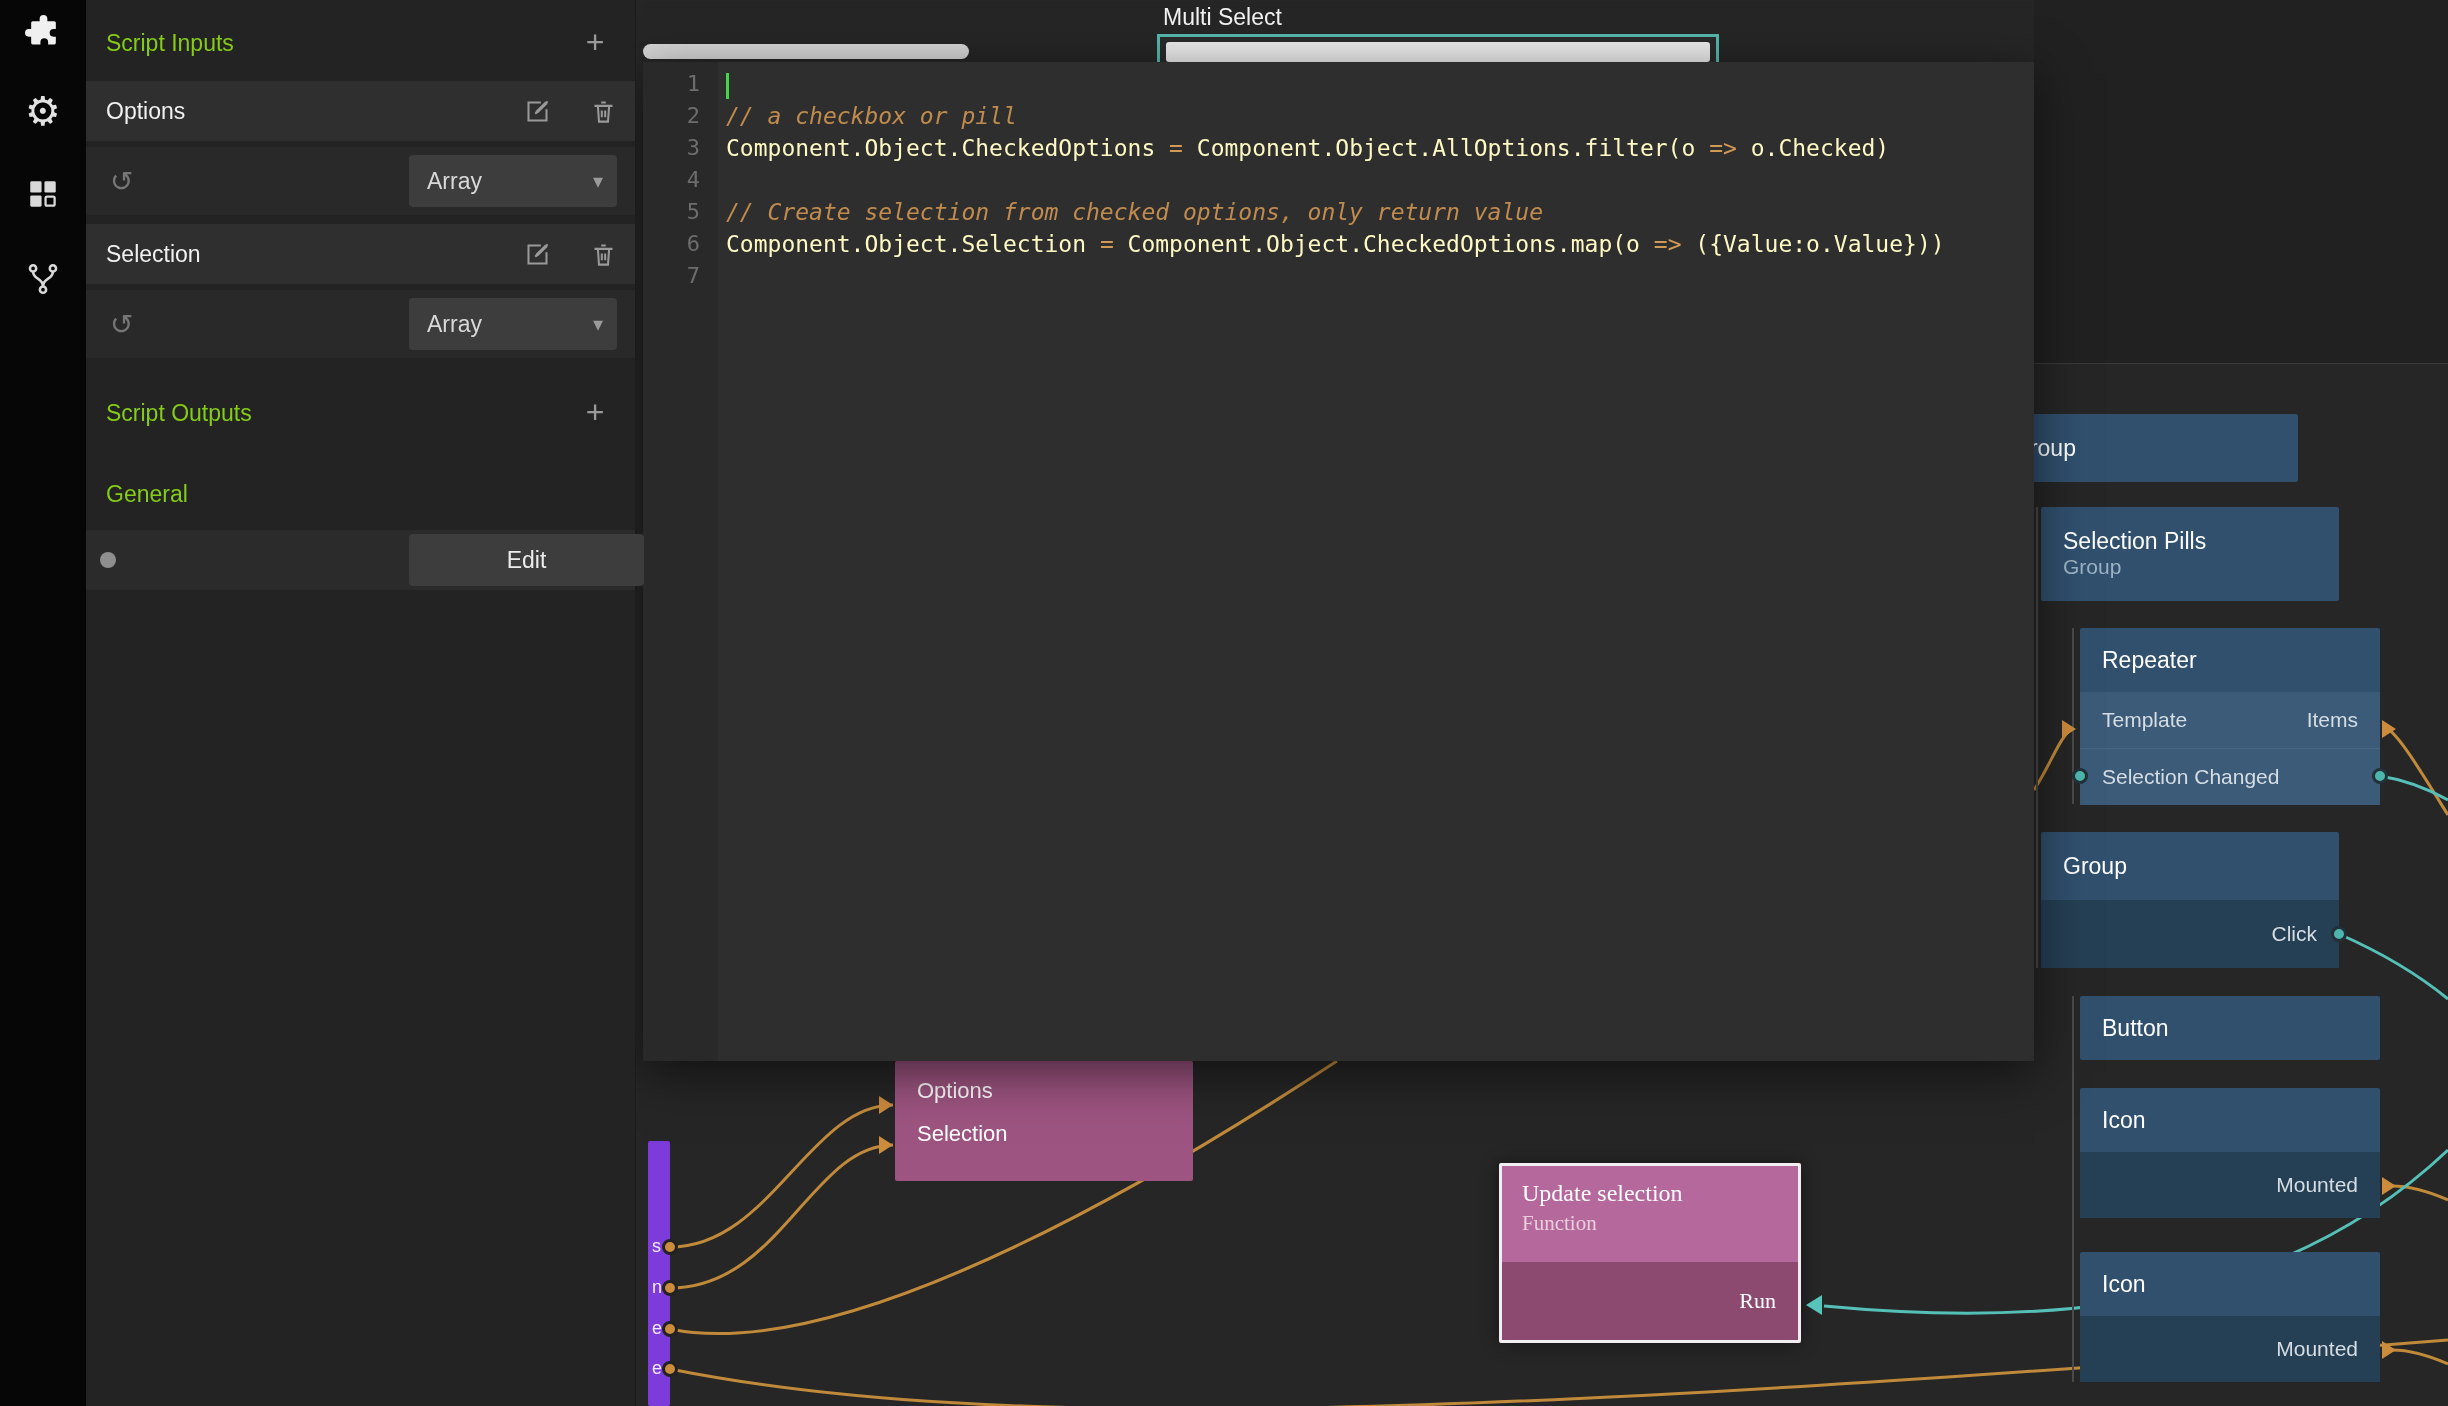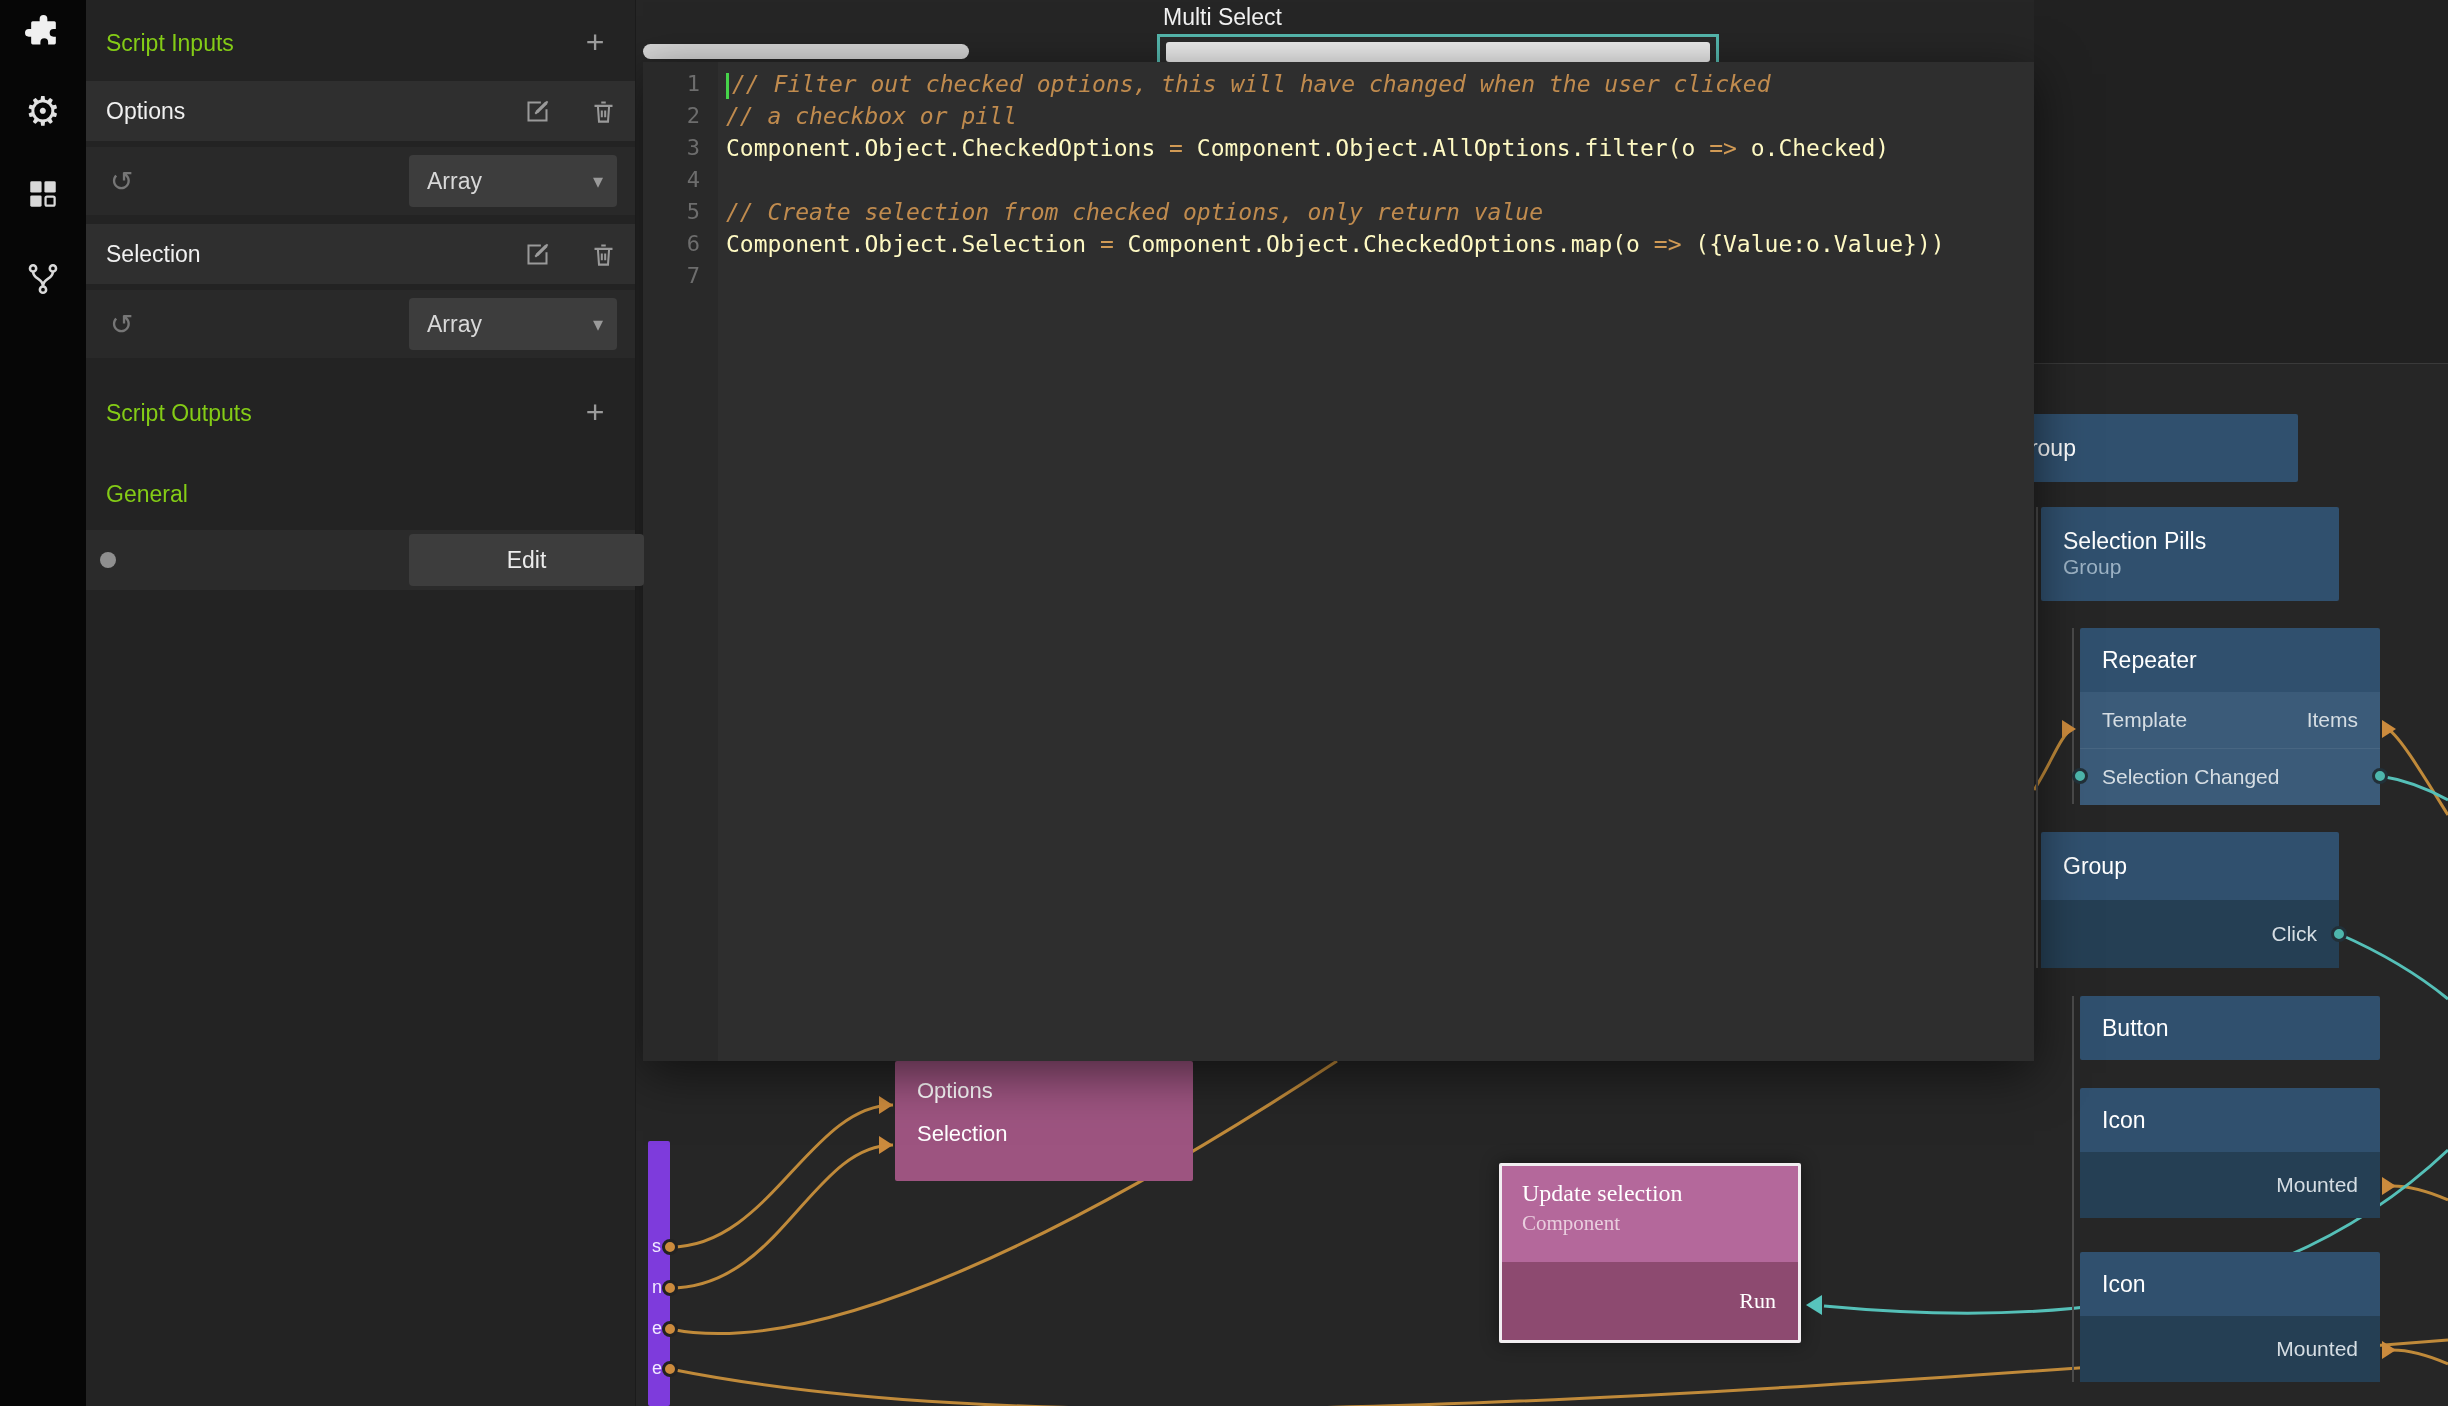--- a/index.html
+++ b/index.html
@@ -165,21 +165,21 @@
 </div>
 
 <div class="node mauve" style="left:895px;top:1061px;width:298px;height:120px;">
   <div class="node-title" style="height:60px;font-size:22px;">Options</div>
   <div class="node-title" style="height:56px;font-size:22px;align-items:flex-start;">Selection</div>
 </div>
 
 <div class="node selected" style="left:1499px;top:1163px;width:302px;height:180px;box-sizing:border-box;">
   <div class="pinkhead" style="height:96px;">
     <div class="t">Update selection</div>
-    <div class="s">Component</div>
+    <div class="s">Function</div>
   </div>
   <div class="pinkbody" style="height:78px;">
     <span>Run</span>
   </div>
 </div>
 
 <div class="node purple" style="left:648px;top:1141px;width:22px;height:265px;">
   <span class="clipped" style="top:1236px;top:95px;">s</span>
   <span class="clipped" style="top:136px;">n</span>
   <span class="clipped" style="top:177px;">e</span>
@@ -206,21 +206,21 @@
   <div class="gutter">
     <div class="ln">1</div>
     <div class="ln">2</div>
     <div class="ln">3</div>
     <div class="ln">4</div>
     <div class="ln">5</div>
     <div class="ln">6</div>
     <div class="ln">7</div>
   </div>
   <div class="codecol">
-    <div class="cl"><span class="cursor"></span><span class="tok comment">// Filter out checked options, this will have changed when the user clicked</span></div>
+    <div class="cl"><span class="cursor"></span></div>
     <div class="cl"><span class="tok comment">// a checkbox or pill</span></div>
     <div class="cl"><span class="tok plain">Component.Object.CheckedOptions </span><span class="tok op">=</span><span class="tok plain"> Component.Object.AllOptions.filter(o </span><span class="tok op">=&gt;</span><span class="tok plain"> o.Checked)</span></div>
     <div class="cl"></div>
     <div class="cl"><span class="tok comment">// Create selection from checked options, only return value</span></div>
     <div class="cl"><span class="tok plain">Component.Object.Selection </span><span class="tok op">=</span><span class="tok plain"> Component.Object.CheckedOptions.map(o </span><span class="tok op">=&gt;</span><span class="tok plain"> ({Value:o.Value}))</span></div>
     <div class="cl"></div>
   </div>
 </div>
 
 <div class="abs panel">

